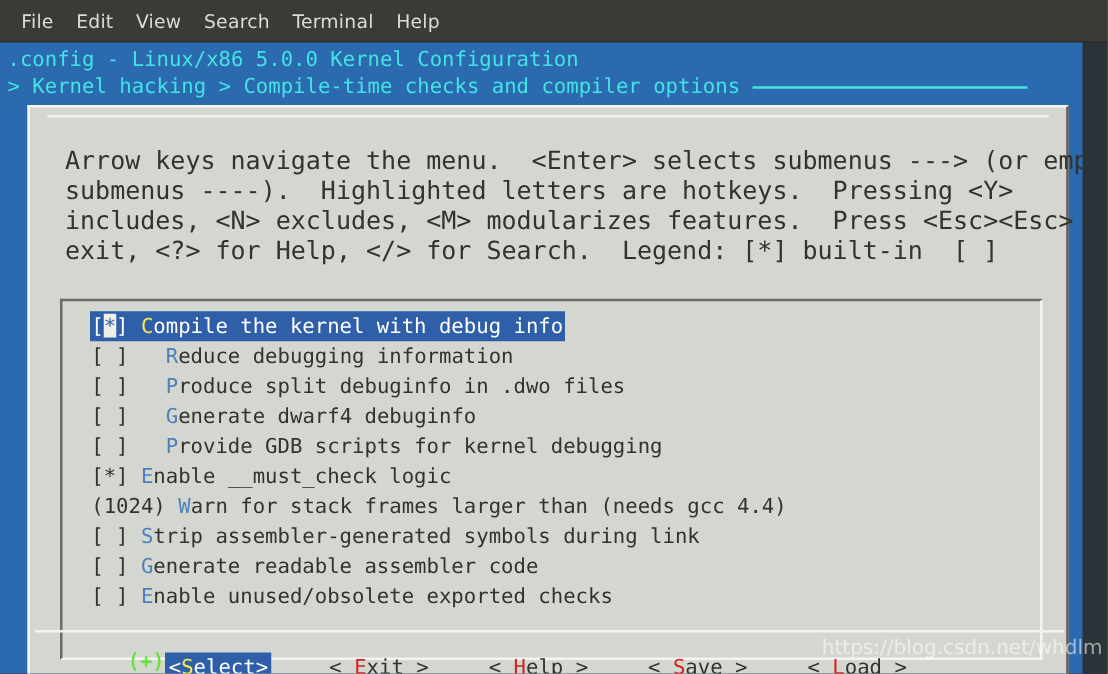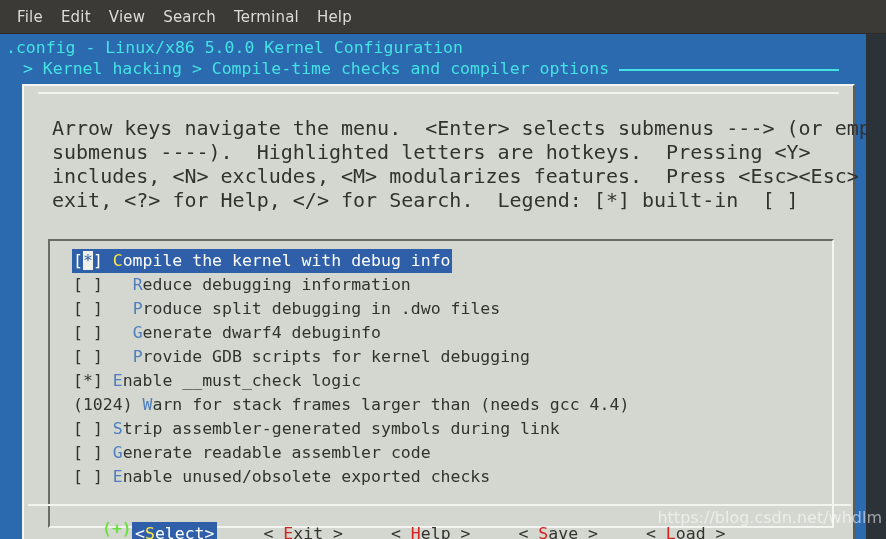--- a/index.html
+++ b/index.html
@@ -50,21 +50,21 @@
 
   .tui-line {
     position: absolute;
     font-family: "DejaVu Sans Mono", "Liberation Mono", monospace;
     font-size: 16.5px;
     line-height: 20px;
     white-space: pre;
     color: #44e3e3;
   }
   #app-title   { left: 6px;  top: 4px; text-align: right; }
-  #breadcrumb  { left: 6px;  top: 25px; display: flex; align-items: center; margin-left: 17px; }
+  #breadcrumb  { left: 6px;  top: 25px; display: flex; align-items: center; }
   #crumb-rule  {
     height: 2px;
     background: #44e3e3;
     width: 220px;
     margin-left: 10px;
     margin-top: 1px;
   }
 
   
   #dialog {
@@ -234,21 +234,21 @@
 
       <div id="help-text">Arrow keys navigate the menu.  &lt;Enter&gt; selects submenus ---&gt; (or empty
 submenus ----).  Highlighted letters are hotkeys.  Pressing &lt;Y&gt;
 includes, &lt;N&gt; excludes, &lt;M&gt; modularizes features.  Press &lt;Esc&gt;&lt;Esc&gt; to
 exit, &lt;?&gt; for Help, &lt;/&gt; for Search.  Legend: [*] built-in  [ ]</div>
 
       <div id="list-frame">
         <div id="list">
             <div class="row selected"><span>[</span><span class="cursor">*</span><span>] </span><span class="hot">C</span><span>ompile the kernel with debug info</span></div>
             <div class="row"><span>[</span><span> </span><span>]   </span><span class="hot">R</span><span>educe debugging information</span></div>
-            <div class="row"><span>[</span><span> </span><span>]   </span><span class="hot">P</span><span>roduce split debugging in .dwo files</span></div>
+            <div class="row"><span>[</span><span> </span><span>]   </span><span class="hot">P</span><span>roduce split debuginfo in .dwo files</span></div>
             <div class="row"><span>[</span><span> </span><span>]   </span><span class="hot">G</span><span>enerate dwarf4 debuginfo</span></div>
             <div class="row"><span>[</span><span> </span><span>]   </span><span class="hot">P</span><span>rovide GDB scripts for kernel debugging</span></div>
             <div class="row"><span>[</span><span>*</span><span>] </span><span class="hot">E</span><span>nable __must_check logic</span></div>
             <div class="row"><span>(</span><span>1024</span><span>) </span><span class="hot">W</span><span>arn for stack frames larger than (needs gcc 4.4)</span></div>
             <div class="row"><span>[</span><span> </span><span>] </span><span class="hot">S</span><span>trip assembler-generated symbols during link</span></div>
             <div class="row"><span>[</span><span> </span><span>] </span><span class="hot">G</span><span>enerate readable assembler code</span></div>
             <div class="row"><span>[</span><span> </span><span>] </span><span class="hot">E</span><span>nable unused/obsolete exported checks</span></div>
           </div>
         <div id="more-indicator">(+)</div>
       </div>

